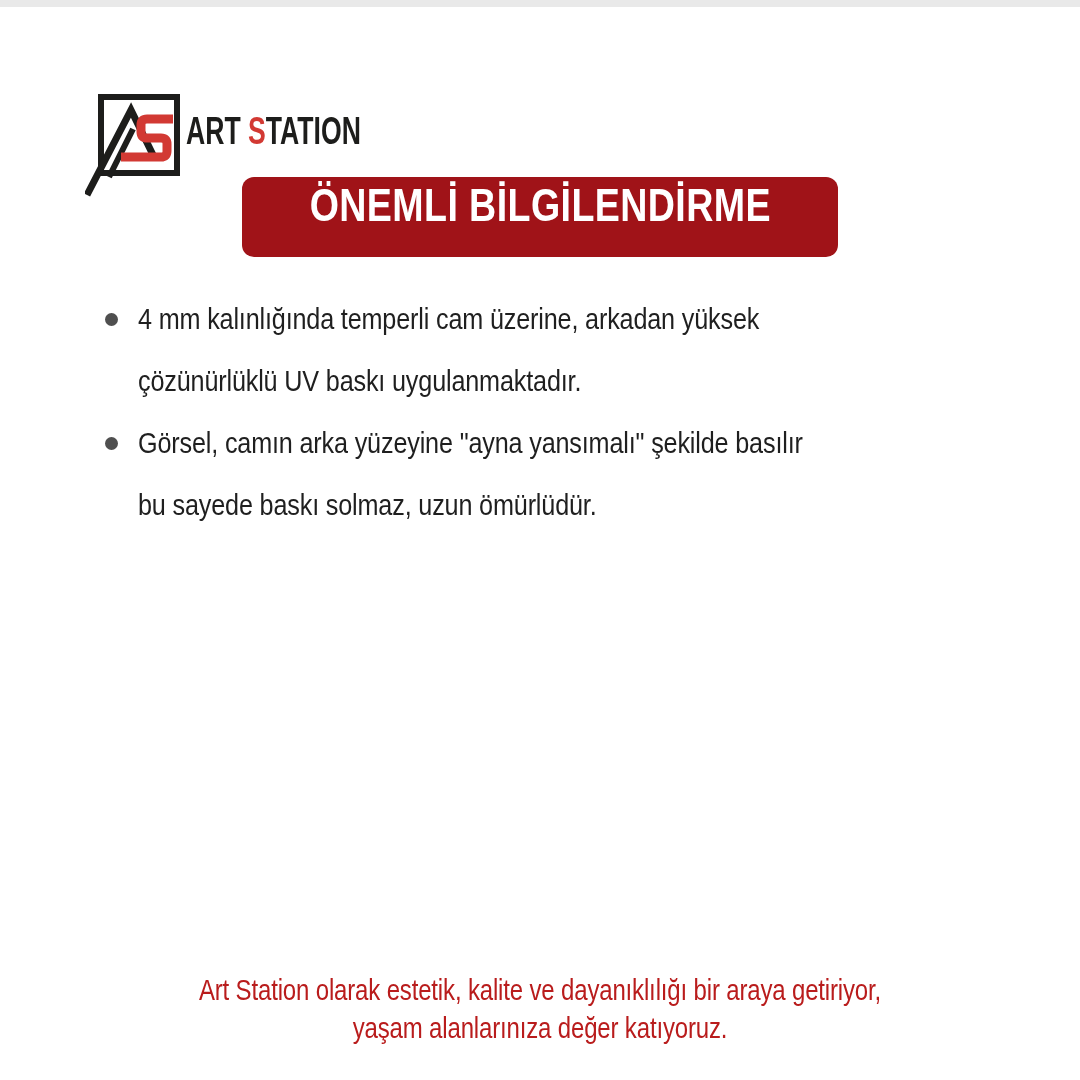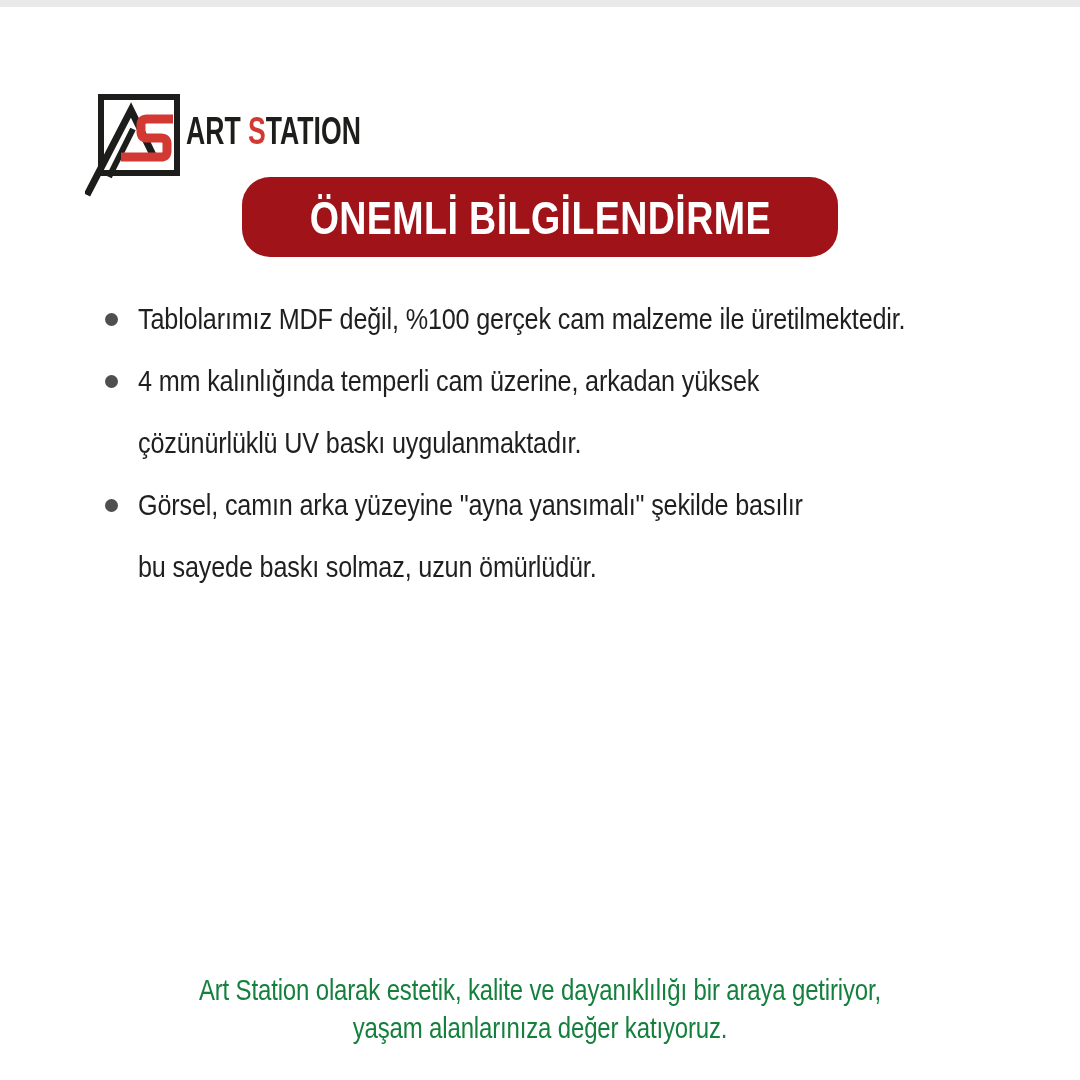--- a/index.html
+++ b/index.html
@@ -42,23 +42,23 @@
 
   
   .banner {
     position: absolute;
     left: 50%;
     top: 170px;
     transform: translateX(-50%);
     width: 596px;
     height: 80px;
     background: #a01318;
-    border-radius: 28px;
+    border-radius: 12px;
     display: flex;
-    align-items: center;
+    align-items: flex-start;
     justify-content: center;
   }
   .banner-title {
     color: #ffffff;
     font-size: 47px;
     font-weight: 700;
     letter-spacing: 0.5px;
     white-space: nowrap;
     transform: scaleX(0.80);
     transform-origin: center center;
@@ -98,21 +98,21 @@
     color: #1f1f1f;
   }
 
   
   .footer {
     position: absolute;
     left: 0;
     right: 0;
     top: 964px;
     text-align: center;
-    color: #15803d;
+    color: #b91c1c;
   }
   .footer .footer-line {
     font-size: 30px;
     font-weight: 400;
     line-height: 38px;
     letter-spacing: -0.2px;
     white-space: nowrap;
     transform: scaleX(0.80);
     transform-origin: center center;
   }
@@ -131,24 +131,20 @@
 
   <div class="brand-name"><span>ART </span><span class="accent" style="color: rgb(210, 57, 51);">S</span><span>TATION</span></div>
 
   <div class="banner" style="background: rgb(160, 19, 24);">
     <span class="banner-title" style="color: rgb(255, 255, 255);">ÖNEMLİ BİLGİLENDİRME</span>
   </div>
 
   <ul class="bullets">
       <li class="bullet-item">
         <span class="dot" style="background: rgb(79, 79, 79);"></span>
-        <div class="line">Tablolarımız MDF değil, %100 gerçek cam malzeme ile üretilmektedir.</div>
-      </li>
-      <li class="bullet-item">
-        <span class="dot" style="background: rgb(79, 79, 79);"></span>
         <div class="line">4 mm kalınlığında temperli cam üzerine, arkadan yüksek</div>
         <div class="line">çözünürlüklü UV baskı uygulanmaktadır.</div>
       </li>
       <li class="bullet-item">
         <span class="dot" style="background: rgb(79, 79, 79);"></span>
         <div class="line">Görsel, camın arka yüzeyine "ayna yansımalı" şekilde basılır</div>
         <div class="line">bu sayede baskı solmaz, uzun ömürlüdür.</div>
       </li>
     </ul>
 

